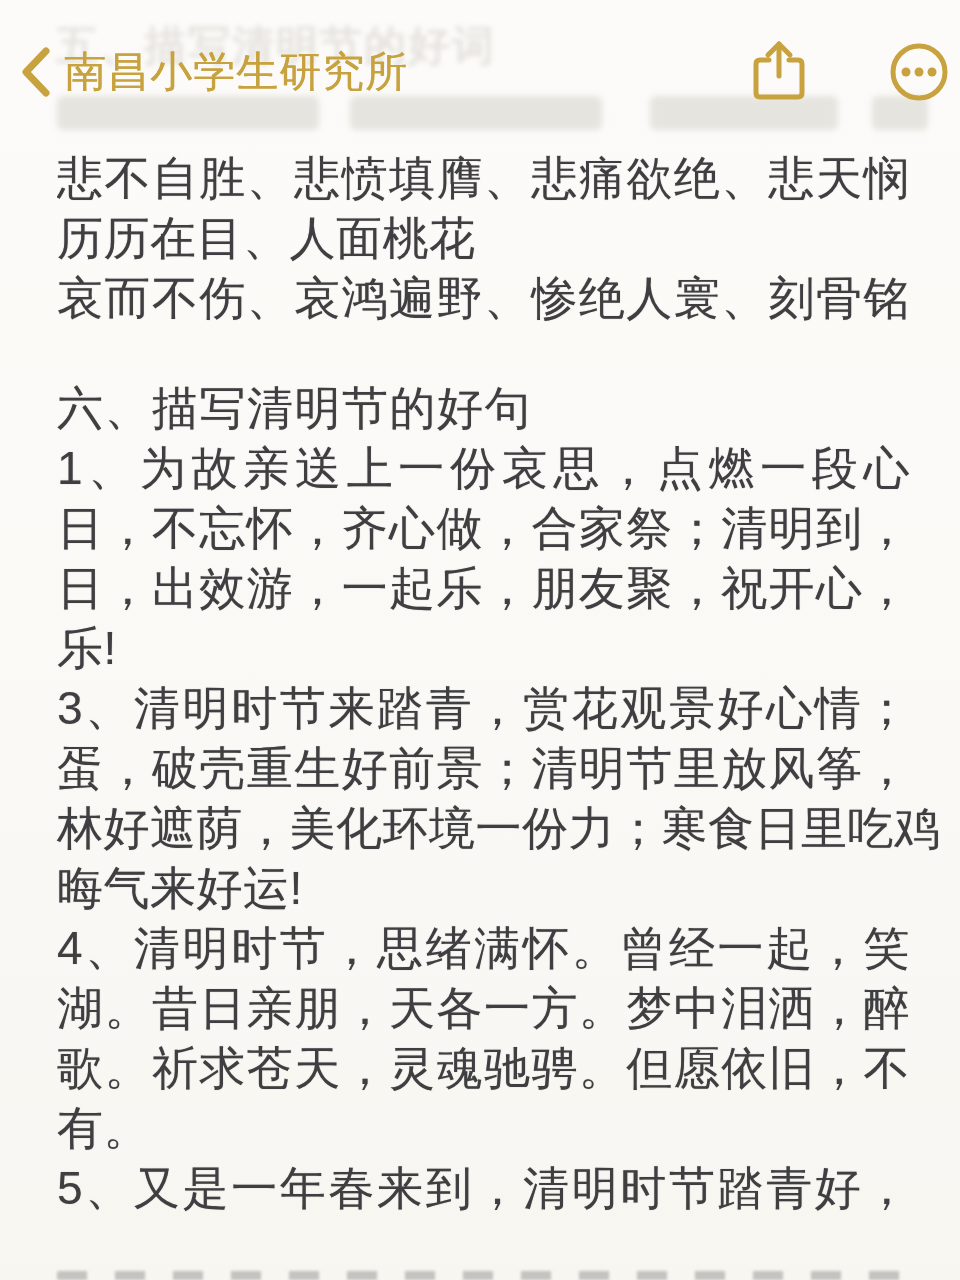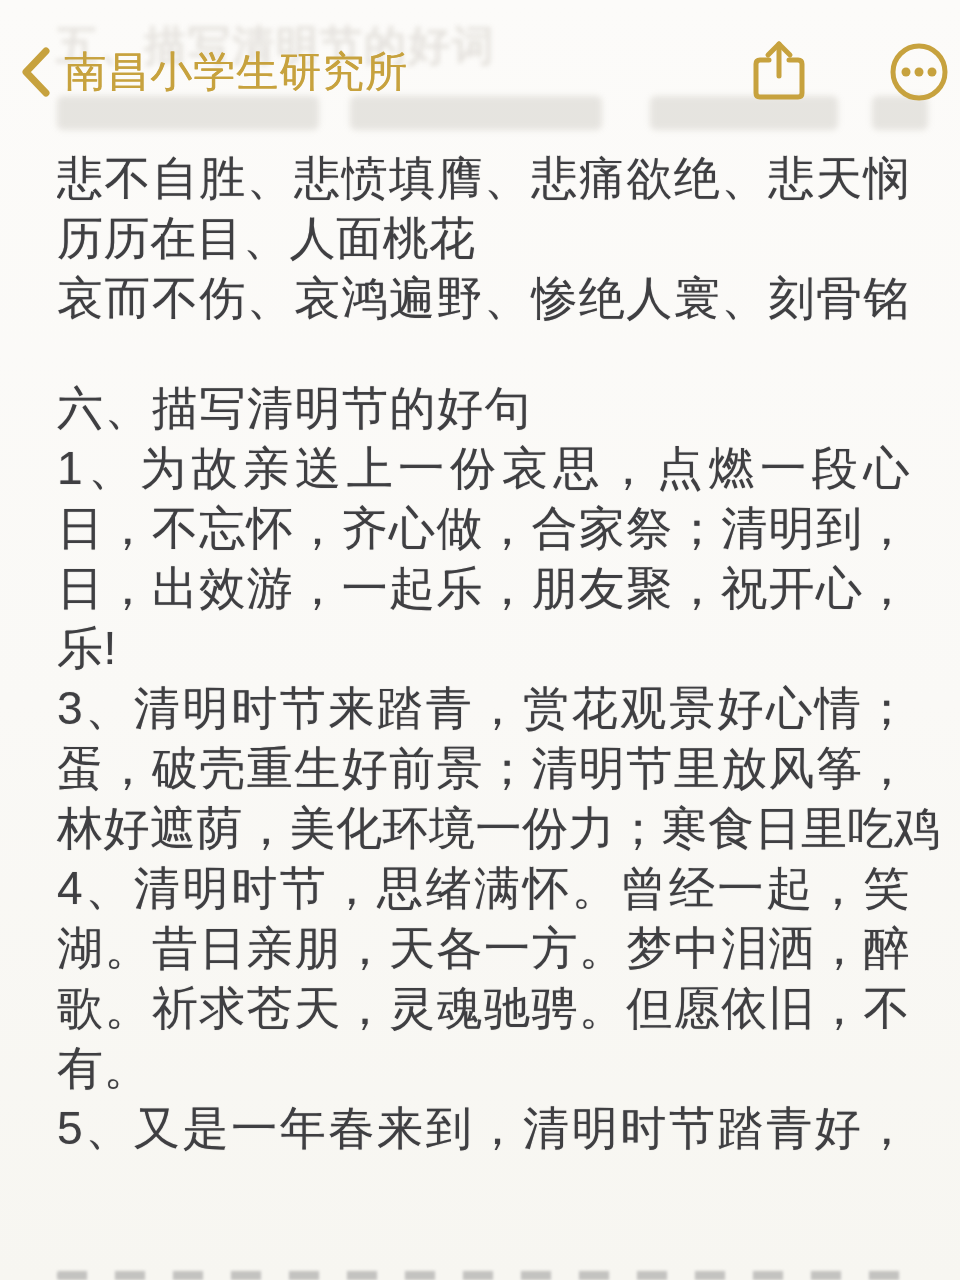--- a/index.html
+++ b/index.html
@@ -143,20 +143,21 @@
 
     <div class="line section-heading">六、描写清明节的好句</div>
 
     <div class="line fill">1、为故亲送上一份哀思，点燃一段心香。</div>
     <div class="line fill">日，不忘怀，齐心做，合家祭；清明到，踏青</div>
     <div class="line fill">日，出效游，一起乐，朋友聚，祝开心，愿快</div>
     <div class="line">乐!</div>
     <div class="line fill">3、清明时节来踏青，赏花观景好心情；植树成</div>
     <div class="line fill">蛋，破壳重生好前景；清明节里放风筝，赶走</div>
     <div class="line">林好遮荫，美化环境一份力；寒食日里吃鸡</div>
+    <div class="line">晦气来好运!</div>
     <div class="line fill">4、清明时节，思绪满怀。曾经一起，笑闹江</div>
     <div class="line fill">湖。昔日亲朋，天各一方。梦中泪洒，醉酒当</div>
     <div class="line fill">歌。祈求苍天，灵魂驰骋。但愿依旧，不忘拥</div>
     <div class="line">有。</div>
     <div class="line fill">5、又是一年春来到，清明时节踏青好，绿草青</div>
   </div>
 
   <div class="clipped-next-line"></div>
 
 </div>

